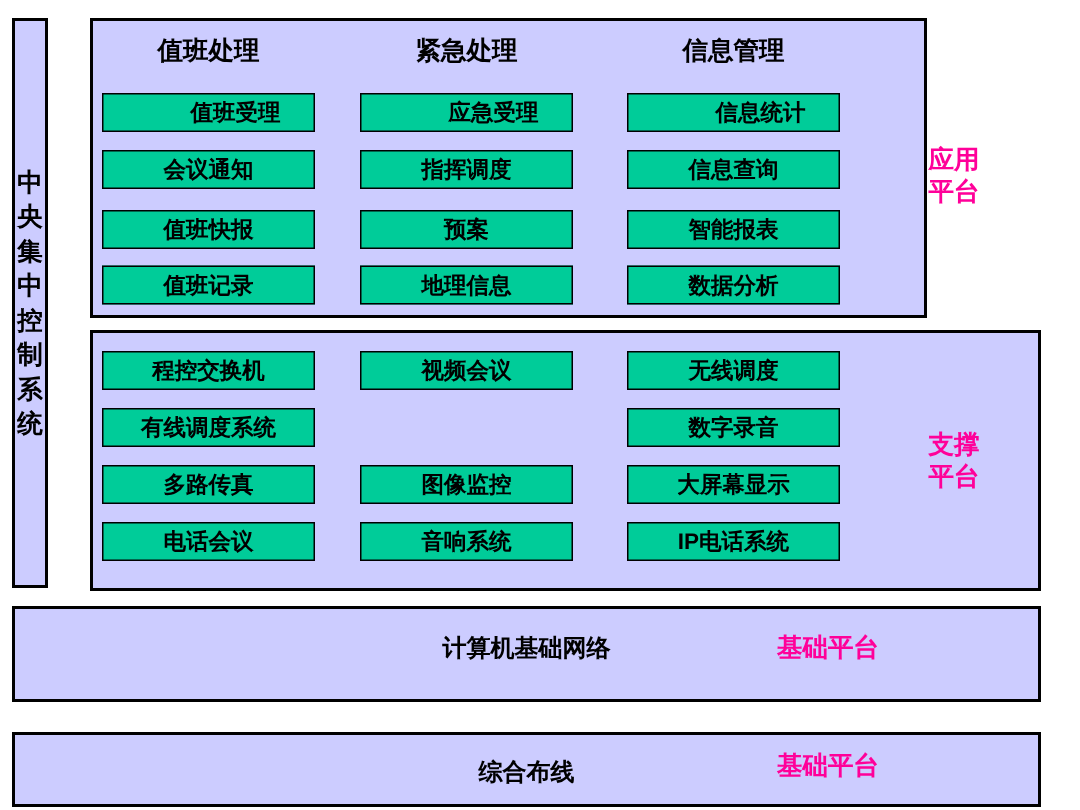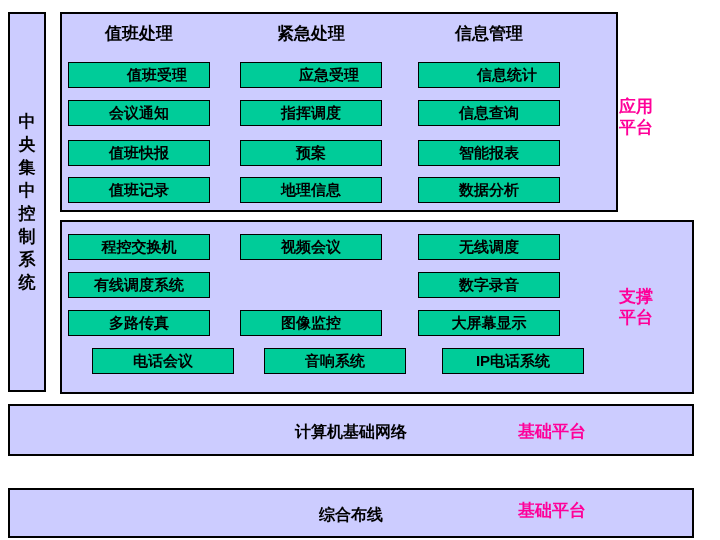--- a/index.html
+++ b/index.html
@@ -20,46 +20,46 @@
     background: #ffffff;
     overflow: hidden;
     color: #000;
   }
   .panel {
     position: absolute;
     background: var(--panel);
     border: 2px solid var(--line);
   }
   .sidebar {
-    left: 8px; top: 12px; width: 38px; height: 380px;
+    left: 8px; top: 12px; width: 24px; height: 380px;
     display: flex; align-items: center; justify-content: center;
   }
   .sidebar-text {
     width: 20px;
     font-size: 17px; font-weight: bold; line-height: 23px;
     text-align: center; word-break: break-all;
   }
   .p1 { left: 60px; top: 12px;  width: 558px; height: 200px; }
   .p2 { left: 60px; top: 220px; width: 634px; height: 174px; }
-  .p3 { left: 8px;  top: 404px; width: 686px; height: 52px; padding-left: 40px; }
+  .p3 { left: 8px;  top: 404px; width: 686px; height: 64px; padding-left: 40px; }
   .p4 { left: 8px;  top: 488px; width: 686px; height: 50px; }
 
   .col-header {
     position: absolute; width: 142px; top: 8px;
     text-align: center; font-size: 17px; font-weight: bold;
   }
   .node {
     position: absolute; width: 142px; height: 26px;
     background: var(--node); border: 1px solid var(--line);
     display: flex; align-items: center; justify-content: center;
     font-size: 15px; font-weight: bold; white-space: nowrap;
   }
   .c0 { left: 6px; } .c1 { left: 178px; } .c2 { left: 356px; }
   .p1 .r0 { top: 48px; padding-left: 36px; }  .p1 .r1 { top: 86px; }  .p1 .r2 { top: 126px; } .p1 .r3 { top: 163px; }
-  .p2 .r0 { top: 12px; }  .p2 .r1 { top: 50px; }  .p2 .r2 { top: 88px; }  .p2 .r3 { top: 126px; margin-left: 24px; }
+  .p2 .r0 { top: 12px; }  .p2 .r1 { top: 50px; }  .p2 .r2 { top: 88px; }  .p2 .r3 { top: 126px; }
 
   .side-label {
     position: absolute; left: 552px; width: 44px;
     color: var(--plabel); font-weight: bold; font-size: 17px;
     line-height: 21px; word-break: break-all; text-align: center;
   }
   .p1 .side-label { top: 82px; }
   .p2 .side-label { top: 64px; }
 
   .base-title {

